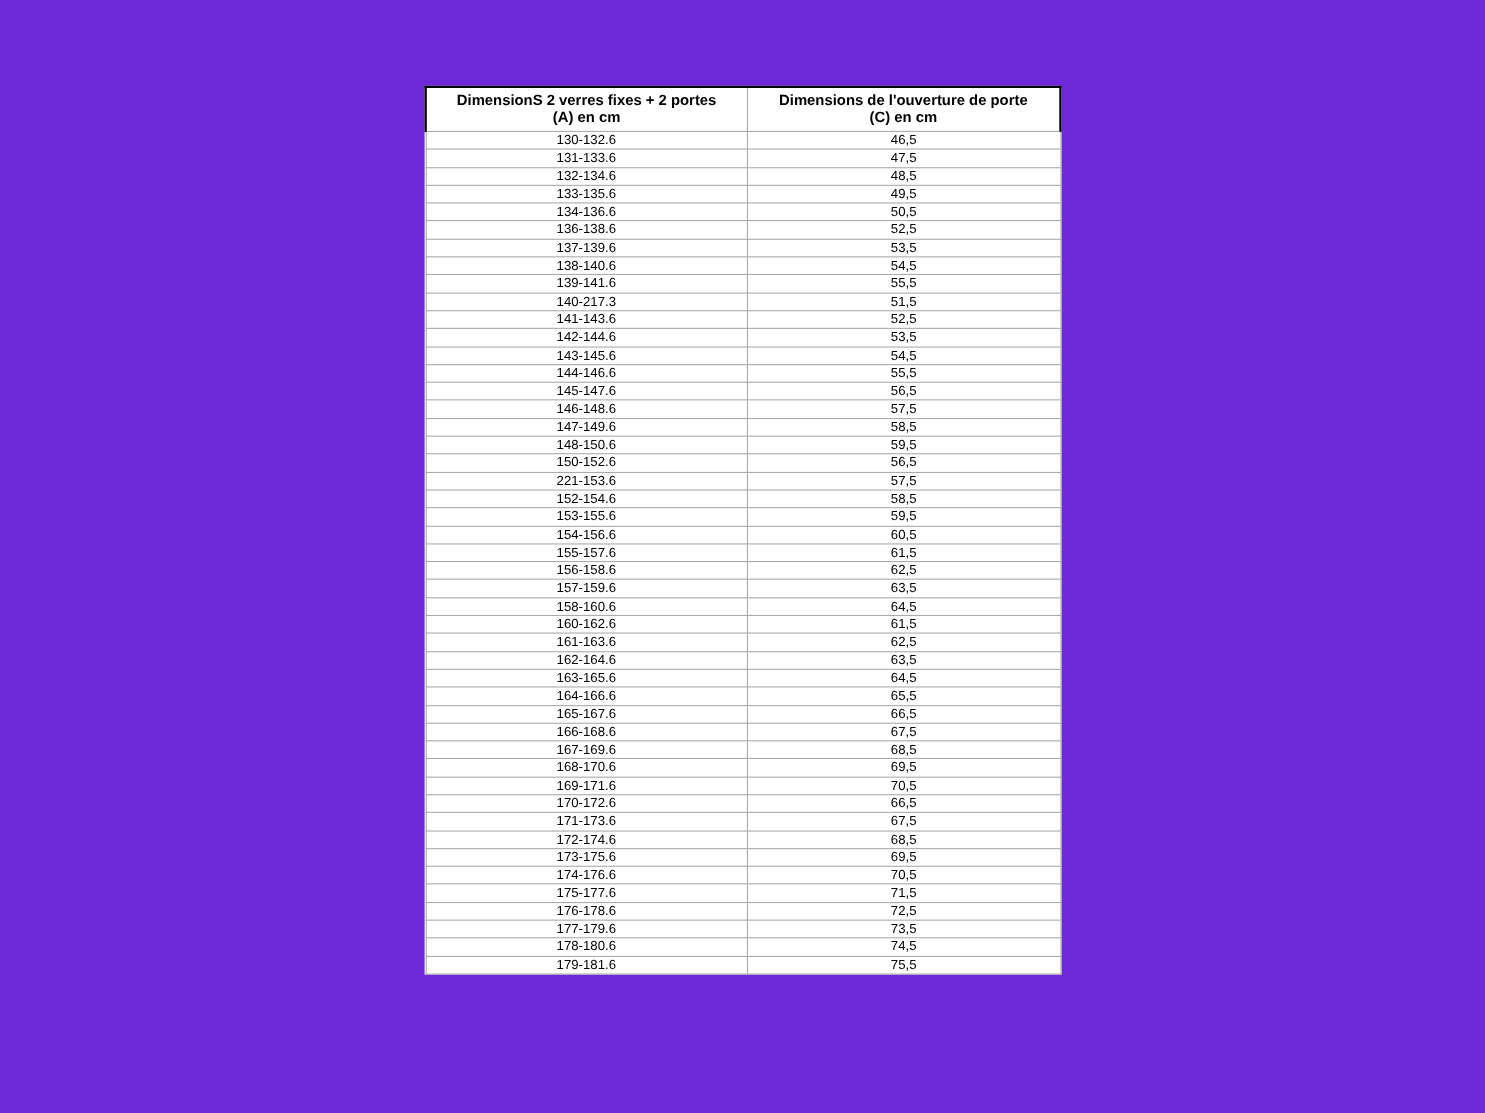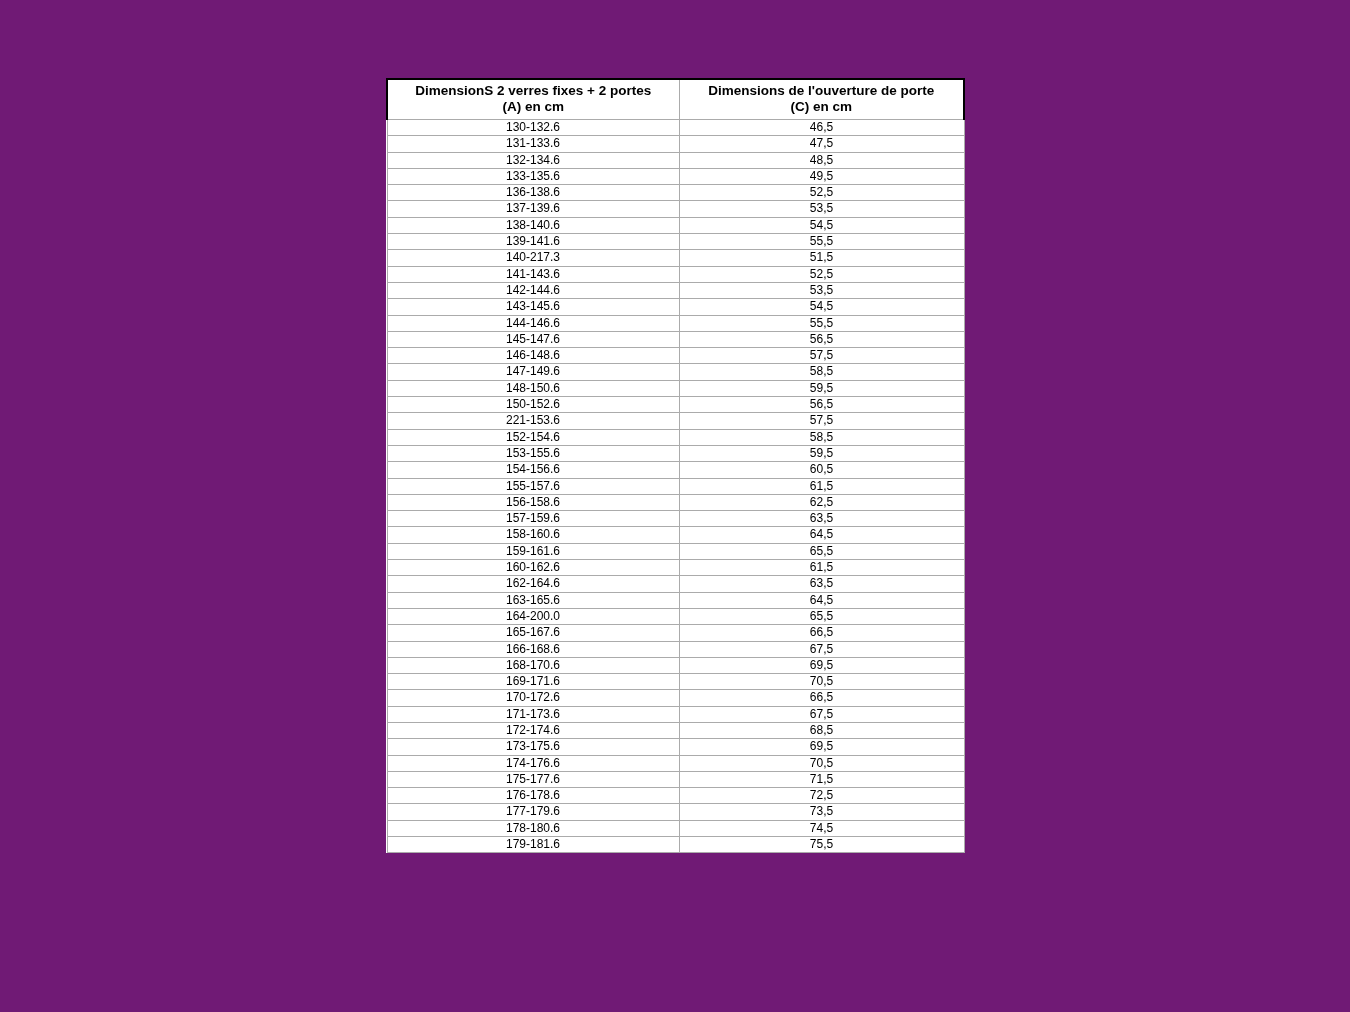--- a/index.html
+++ b/index.html
@@ -9,21 +9,21 @@
     height: 1012px;
     background: #ffffff;
     overflow: hidden;
     font-family: "Liberation Sans", sans-serif;
     color: #000000;
   }
   .page {
     position: relative;
     width: 1350px;
     height: 1012px;
-    background: #701a75;
+    background: #6d28d9;
     text-decoration: underline;
   }
   table.dims-table {
     position: absolute;
     left: 386px;
     top: 78px;
     border-collapse: collapse;
     table-layout: fixed;
     background: #ffffff;
   }
@@ -86,20 +86,24 @@
         </tr>
         <tr>
           <td>132-134.6</td>
           <td>48,5</td>
         </tr>
         <tr>
           <td>133-135.6</td>
           <td>49,5</td>
         </tr>
         <tr>
+          <td>134-136.6</td>
+          <td>50,5</td>
+        </tr>
+        <tr>
           <td>136-138.6</td>
           <td>52,5</td>
         </tr>
         <tr>
           <td>137-139.6</td>
           <td>53,5</td>
         </tr>
         <tr>
           <td>138-140.6</td>
           <td>54,5</td>
@@ -174,46 +178,50 @@
         </tr>
         <tr>
           <td>157-159.6</td>
           <td>63,5</td>
         </tr>
         <tr>
           <td>158-160.6</td>
           <td>64,5</td>
         </tr>
         <tr>
-          <td>159-161.6</td>
-          <td>65,5</td>
-        </tr>
-        <tr>
           <td>160-162.6</td>
           <td>61,5</td>
         </tr>
         <tr>
+          <td>161-163.6</td>
+          <td>62,5</td>
+        </tr>
+        <tr>
           <td>162-164.6</td>
           <td>63,5</td>
         </tr>
         <tr>
           <td>163-165.6</td>
           <td>64,5</td>
         </tr>
         <tr>
-          <td>164-200.0</td>
+          <td>164-166.6</td>
           <td>65,5</td>
         </tr>
         <tr>
           <td>165-167.6</td>
           <td>66,5</td>
         </tr>
         <tr>
           <td>166-168.6</td>
           <td>67,5</td>
+        </tr>
+        <tr>
+          <td>167-169.6</td>
+          <td>68,5</td>
         </tr>
         <tr>
           <td>168-170.6</td>
           <td>69,5</td>
         </tr>
         <tr>
           <td>169-171.6</td>
           <td>70,5</td>
         </tr>
         <tr>

